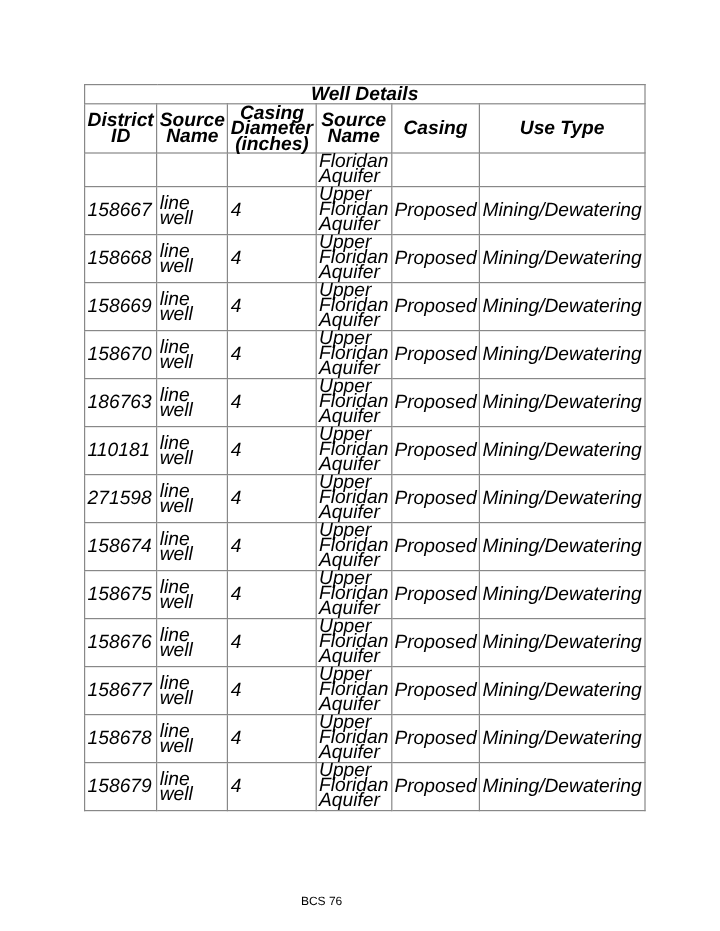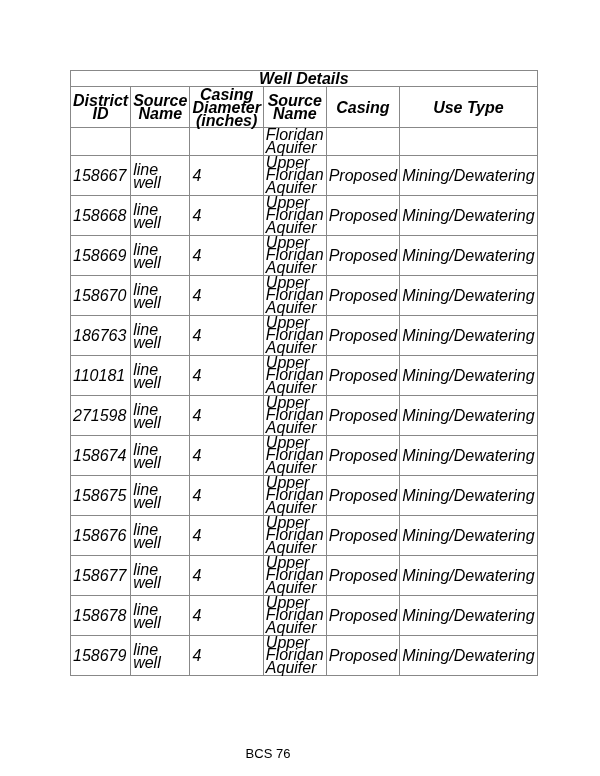--- a/index.html
+++ b/index.html
@@ -12,21 +12,21 @@
     }
     table.wells td, table.wells th { border: 1px solid #888; padding: 0 2px; vertical-align: middle; }
     th.title { font-weight: bold; text-align: center; height: 15px; padding: 1px 0; }
     tr.hdr th { font-weight: bold; text-align: center; height: 40px; }
     col.c1 { width: 57px; } col.c2 { width: 119px; } col.c3 { width: 57px; }
     col.c4 { width: 56px; } col.c5 { width: 56px; } col.c6 { width: 95px; }
     tr.cont td { height: 27px; }
     tr.row td { height: 39px; }
     tr.row.last td { height: 27px; }
     td.src { line-height: 12.5px; }
-    .footer { position: absolute; top: 746px; left: 0; width: 536px; text-align: center; font-size: 13px; }
+    .footer { position: absolute; top: 746px; left: 0; width: 536px; text-align: center; font-size: 10px; }
   </style>
 </head>
 <body>
 
 <table class="wells">
   <colgroup>
       <col class="c1">
       <col class="c2">
       <col class="c3">
       <col class="c4">

